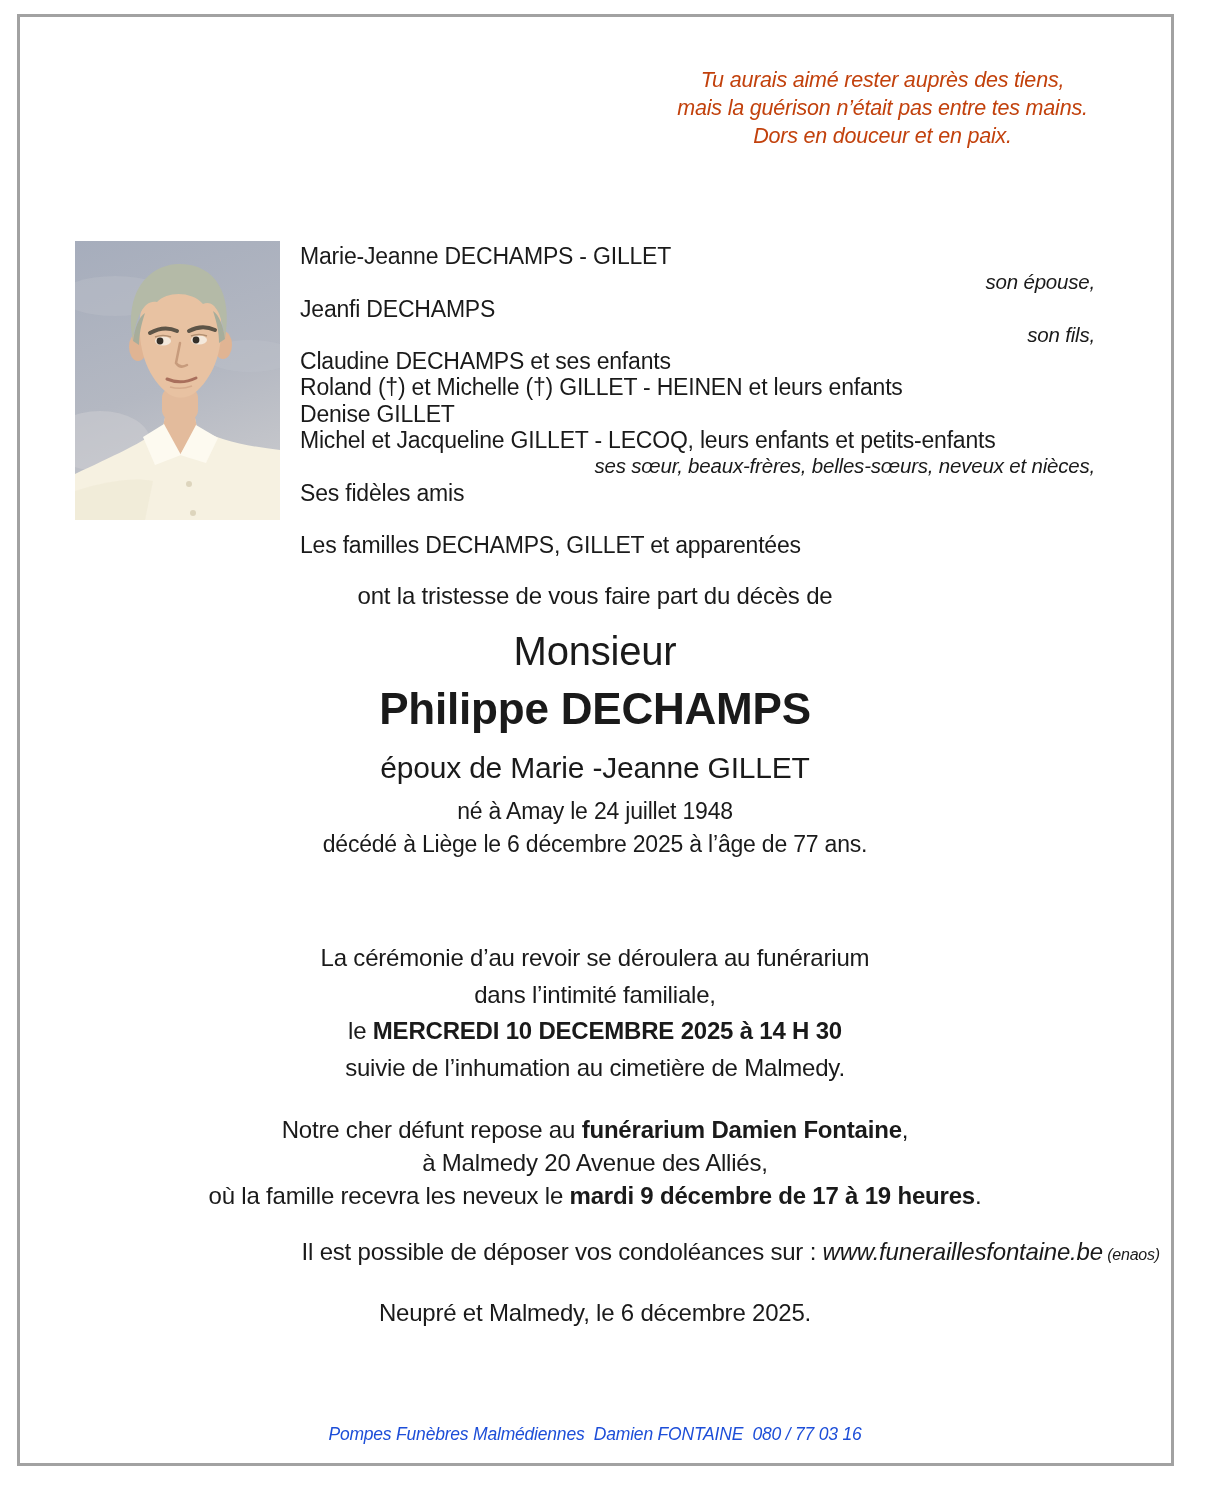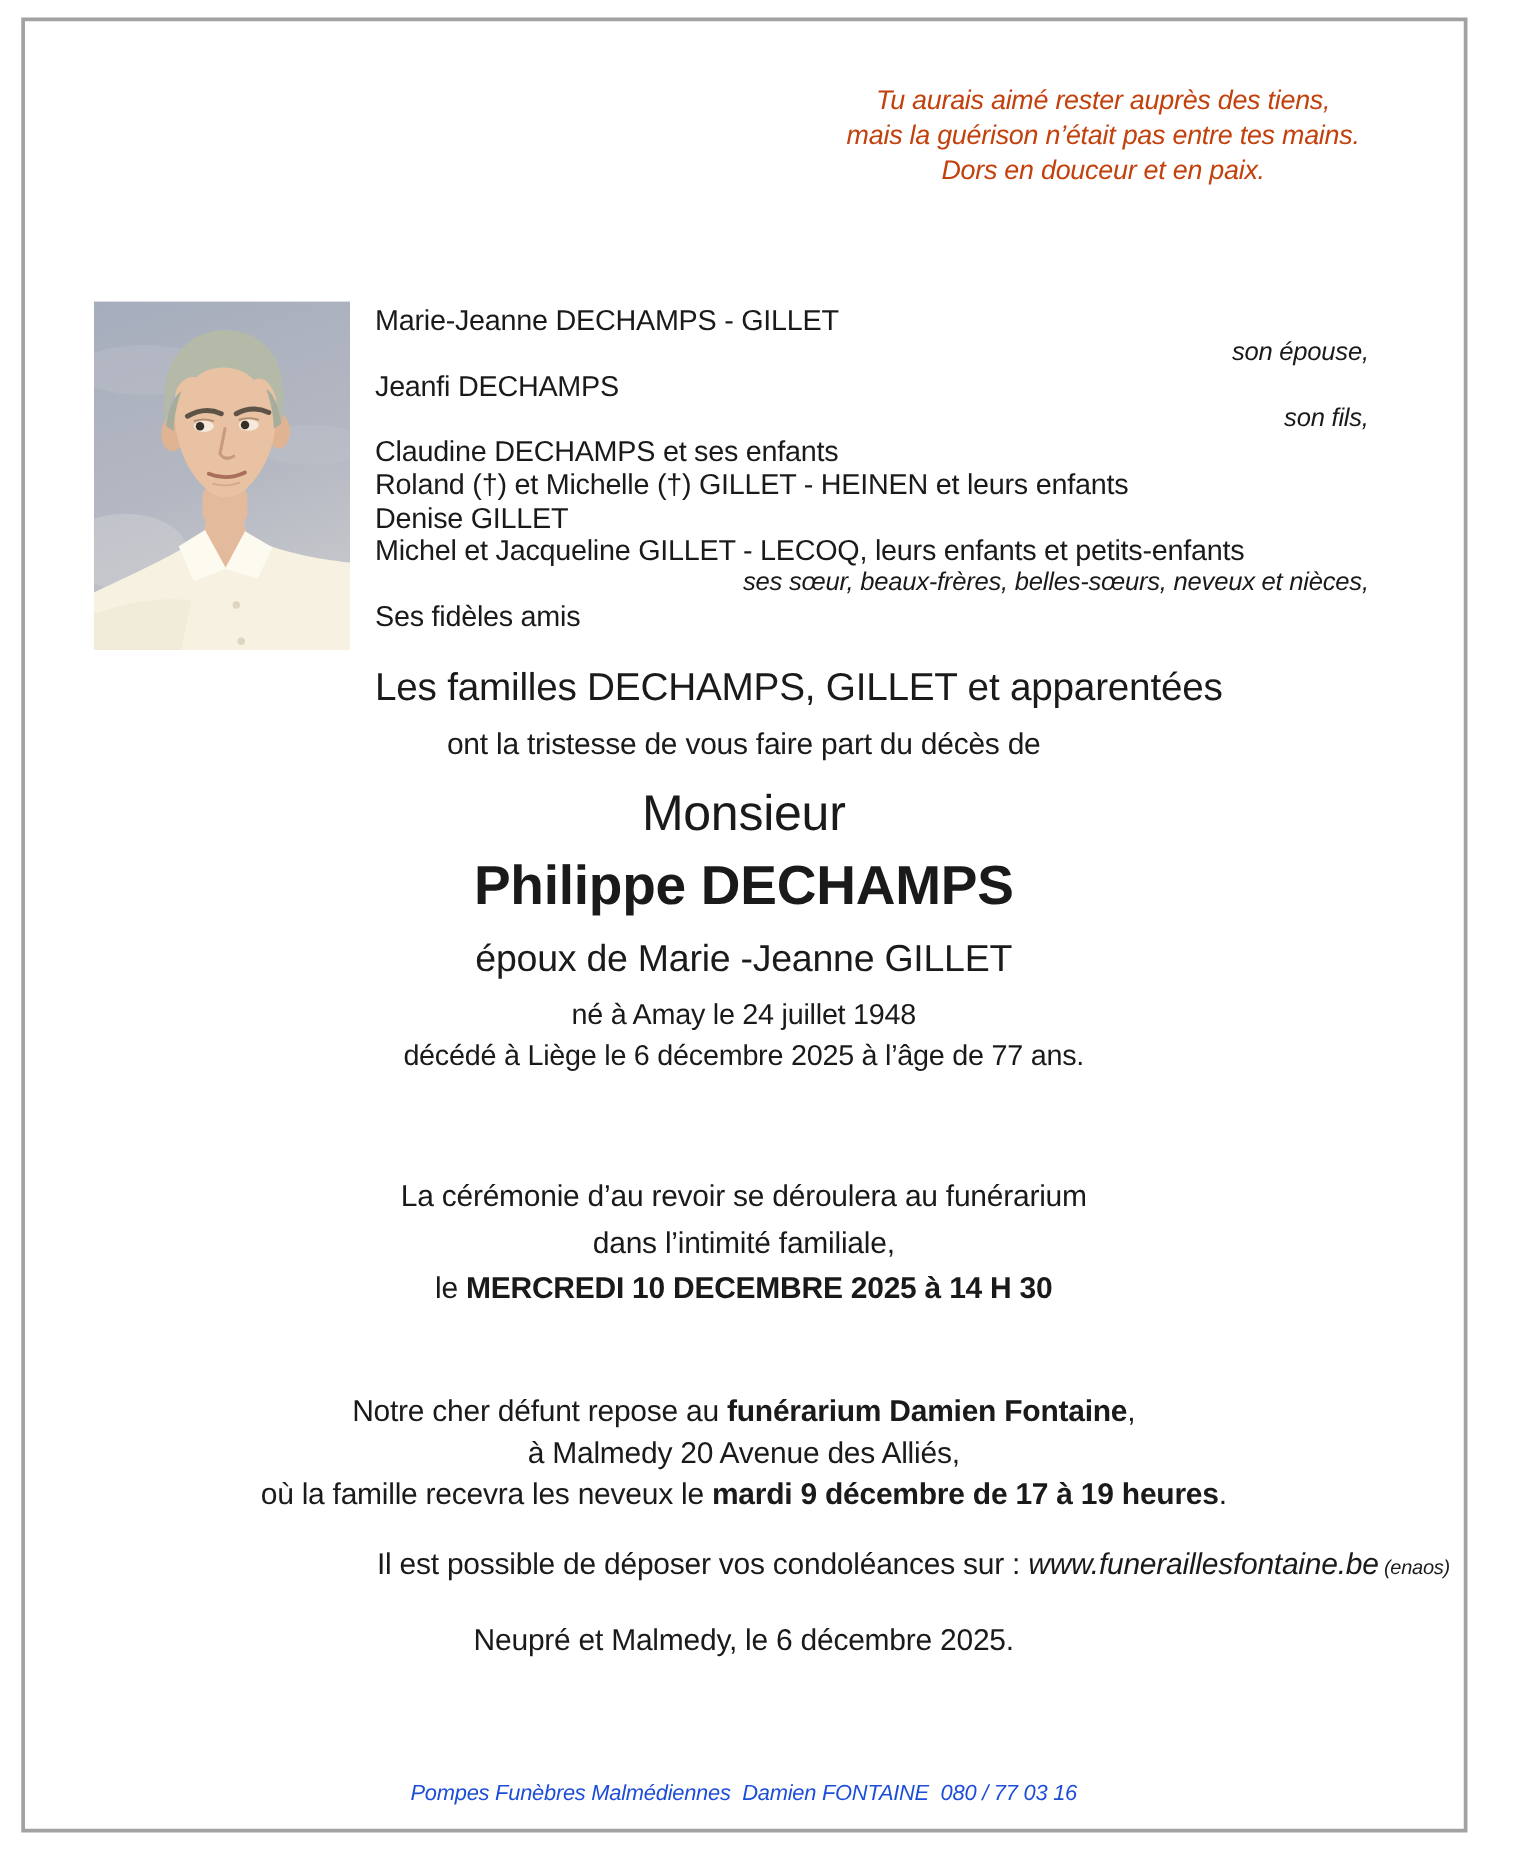--- a/index.html
+++ b/index.html
@@ -51,21 +51,21 @@
   .family .name { text-align: left; }
   .family .attribution {
     text-align: right;
     font-style: italic;
     font-size: 20.5px;
   }
 
   .families-line {
     left: 300px; top: 532px;
     width: 795px;
-    font-size: 31px;
+    font-size: 23px;
   }
 
   .centered {
     left: 30px; right: 55px;
     text-align: center;
   }
   .announcement { top: 582px; font-size: 24px; }
 
   .title-monsieur { top: 628px; font-size: 40px; line-height: 46px; }
   .title-name    { top: 684px; font-size: 44px; line-height: 50px; font-weight: bold; }
@@ -180,20 +180,21 @@
 
   <div class="abs centered birthdeath">
     <div>né à Amay le 24 juillet 1948</div>
     <div>décédé à Liège le 6 décembre 2025 à l’âge de 77 ans.</div>
   </div>
 
   <div class="abs centered ceremony">
     <div>La cérémonie d’au revoir se déroulera au funérarium</div>
     <div>dans l’intimité familiale,</div>
     <div><span>le </span><span class="bold">MERCREDI 10 DECEMBRE 2025 à 14 H 30</span></div>
+    <div>suivie de l’inhumation au cimetière de Malmedy.</div>
   </div>
 
   <div class="abs centered repose">
     <div><span>Notre cher défunt repose au </span><span class="bold">funérarium Damien Fontaine</span><span>,</span></div>
     <div>à Malmedy 20 Avenue des Alliés,</div>
     <div><span>où la famille recevra les neveux le </span><span class="bold">mardi 9 décembre de 17 à 19 heures</span><span>.</span></div>
   </div>
 
   <div class="abs centered condolences">
     <span>Il est possible de déposer vos condoléances sur : </span><span class="site">www.funeraillesfontaine.be</span><span class="note"> (enaos)</span>

